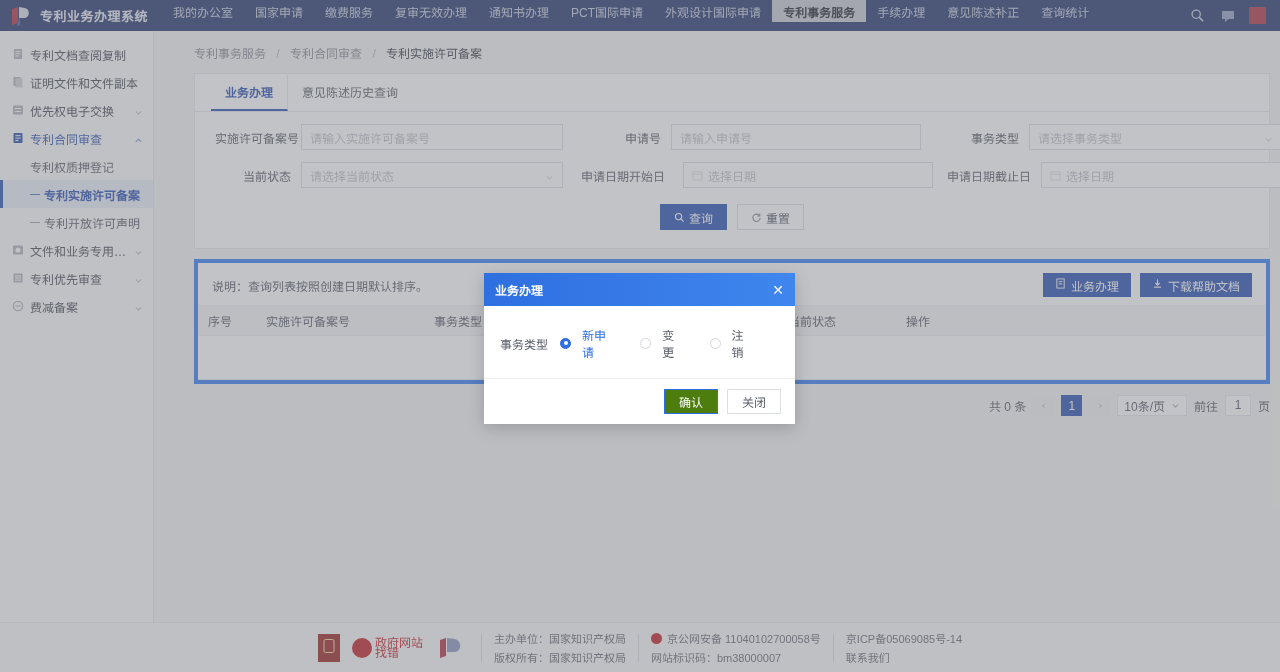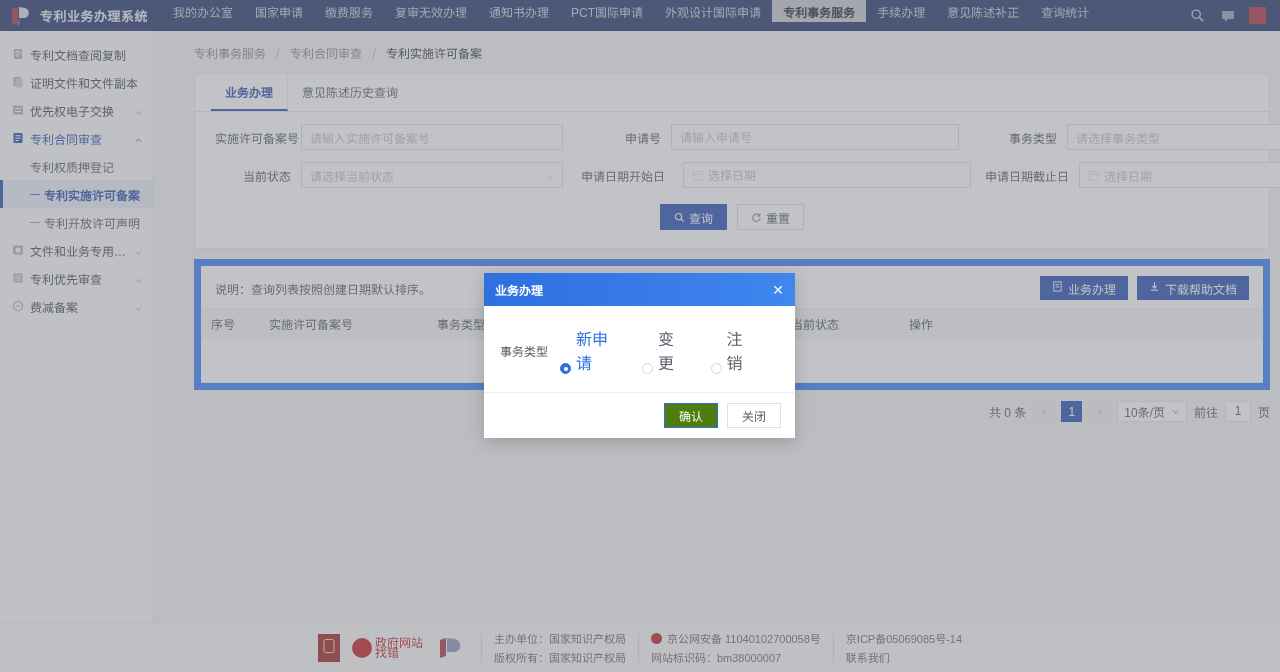--- a/index.html
+++ b/index.html
@@ -114,34 +114,34 @@
     height: 26px; border: 1px solid #dcdfe6; background: #fff;
     display: flex; align-items: center; padding: 0 8px; font-size: 12px;
     color: #c1c4cc; position: relative; cursor: text;
   }
   .fg-ctrl.select { cursor: pointer; }
   .fg-ctrl .ph { flex: 1 1 auto; overflow: hidden; white-space: nowrap; text-overflow: ellipsis; }
   .fg-ctrl .caret-d { width: 9px; height: 9px; opacity: .45; flex: 0 0 auto; }
   .fg-ctrl .cal { width: 11px; height: 11px; margin-right: 5px; opacity: .45; flex: 0 0 auto; }
 
   .w1 { width: 262px; }
-  .w2 { width: 288px; font-family: Liberation Mono, monospace; }
+  .w2 { width: 250px; }
   .w3 { width: 253px; }
 
   .btn-row { display: flex; justify-content: center; gap: 10px; padding: 4px 0 14px; }
   .btn {
     height: 26px; min-width: 56px; padding: 0 13px; font-size: 12px;
     display: inline-flex; align-items: center; justify-content: center; gap: 4px;
     border: 1px solid #dcdfe6; background: #fff; color: #5b606b; cursor: pointer;
   }
   .btn.primary { background: #2f54b4; border-color: #2f54b4; color: #fff; }
   .btn svg { display: block; }
 
   
-  .list-card { margin: 10px 24px 0 26px; background: #fff; border: 7px solid #3b82f6; }
+  .list-card { margin: 10px 24px 0 26px; background: #fff; border: 4px solid #3b82f6; }
   .list-head {
     display: flex; align-items: center; justify-content: space-between;
     padding: 10px 14px 8px 14px;
   }
   .list-note { font-size: 12px; color: #5b606b; }
   .list-actions { display: flex; gap: 9px; }
   .btn-blue {
     height: 24px; padding: 0 11px; background: #2f54b4; color: #fff;
     border: 1px solid #2f54b4; font-size: 12px; display: inline-flex;
     align-items: center; gap: 5px; cursor: pointer;
@@ -203,21 +203,21 @@
   }
   .modal-head {
     height: 33px; background: linear-gradient(90deg,#2f6fe0 0%,#3f86ee 100%);
     display: flex; align-items: center; justify-content: space-between;
     padding: 0 11px; color: #fff;
   }
   .modal-title { font-size: 12px; font-weight: bold; }
   .modal-x { font-size: 14px; line-height: 1; cursor: pointer; opacity: .95; }
   .modal-body { padding: 20px 16px 18px 16px; display: flex; align-items: center; }
   .modal-label { font-size: 12px; color: #5b606b; margin-right: 12px; white-space: nowrap; }
-  .radio { display: inline-flex; align-items: flex-end; gap: 5px; margin-right: 28px; cursor: pointer; font-size: 16px; color: #5b606b; }
+  .radio { display: inline-flex; align-items: center; gap: 11px; margin-right: 28px; cursor: pointer; font-size: 12px; color: #5b606b; }
   .radio .dot {
     width: 11px; height: 11px; border-radius: 50%; border: 1px solid #d3d6dd;
     background: #fff; position: relative; flex: 0 0 auto;
   }
   .radio.checked .dot { border-color: #2f6fe0; background: #2f6fe0; }
   .radio.checked .dot::after {
     content: ""; position: absolute; left: 50%; top: 50%; transform: translate(-50%,-50%);
     width: 4px; height: 4px; border-radius: 50%; background: #fff;
   }
   .radio.checked { color: #2f6fe0; }

